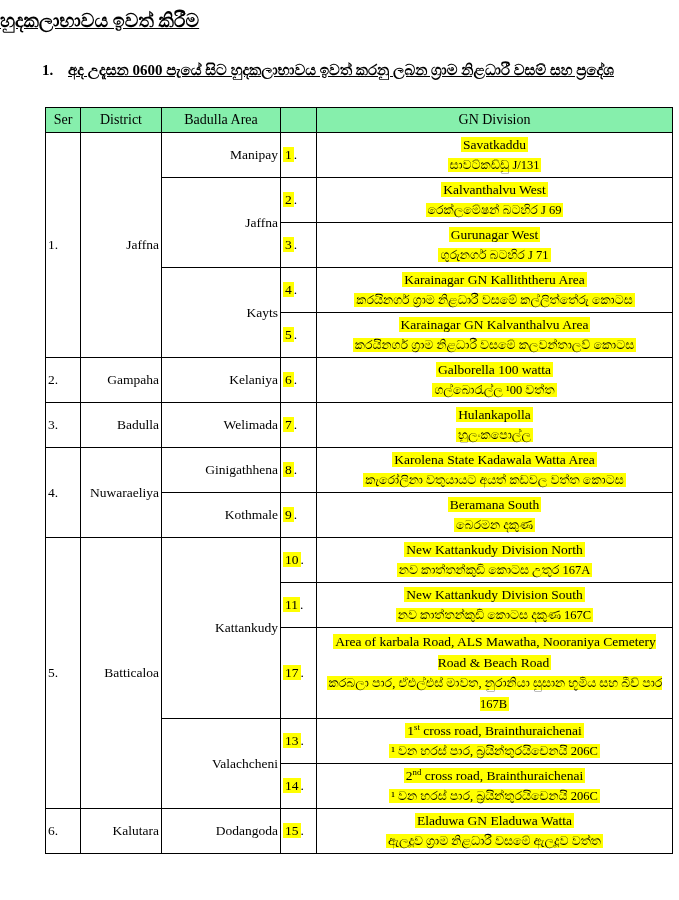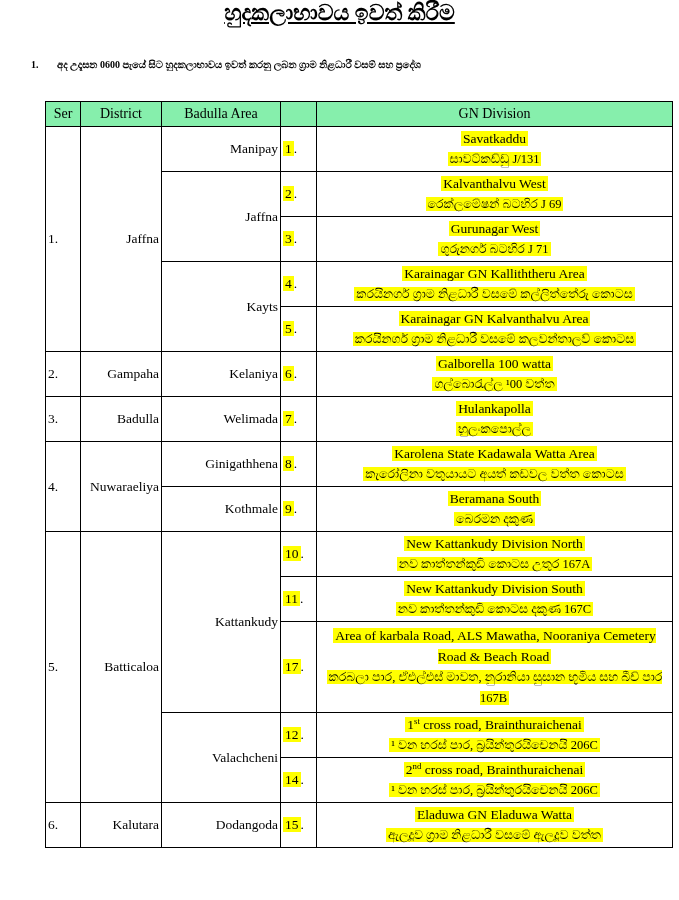--- a/index.html
+++ b/index.html
@@ -4,26 +4,26 @@
 <style>
   html,body { margin:0; padding:0; }
   body {
     width:679px; height:900px; background:#ffffff; color:#000;
     font-family:"Liberation Serif", serif;
     -webkit-font-smoothing:antialiased;
   }
   .page { position:relative; width:679px; height:900px; overflow:hidden; }
 
   .doc-title {
-    text-align:center; font-weight:bold;
-    font-size:22px; text-decoration:underline;
+    margin-top:10px; font-weight:bold;
+    font-size:19px; text-decoration:underline;
   }
 
   .intro {
-    margin:22px 30px 0 31px; font-weight:bold; font-size:10px; line-height:33px;
+    margin:22px 30px 0 42px; font-weight:bold; font-size:15px; line-height:33px;text-decoration:underline;
   }
   .intro .num { display:inline-block; width:26px; }
 
   table.main {
     border-collapse:collapse; table-layout:fixed;
     margin:20px 0 0 45px; width:627px;
     font-size:13.5px;
   }
   table.main th, table.main td {
     border:1px solid #000; vertical-align:middle; padding:1px 2px;
@@ -181,21 +181,21 @@
       </tr>
       <tr class="r-tall">
         <td class="no"><span class="hl">17</span><span>.</span></td>
         <td class="gn">
           <span class="line"><span class="hl">Area of karbala Road, ALS Mawatha, Nooraniya Cemetery Road &amp; Beach Road</span></span>
           <span class="line line-si"><span class="hl">කරබලා පාර, ඒඑල්එස් මාවත, නුරානියා සුසාන භූමිය සහ බීච් පාර 167B</span></span>
         </td>
       </tr>
       <tr class="r">
         <td class="police" rowspan="2">Valachcheni</td>
-        <td class="no"><span class="hl">12</span><span>.</span></td>
+        <td class="no"><span class="hl">13</span><span>.</span></td>
         <td class="gn">
           <span class="line"><span class="hl"><span>1</span><sup>st</sup><span> cross road, Brainthuraichenai</span></span></span>
           <span class="line line-si"><span class="hl">¹ වන හරස් පාර, බ්‍රයින්තුරයිචෙනයි 206C</span></span>
         </td>
       </tr>
       <tr class="r">
         <td class="no"><span class="hl">14</span><span>.</span></td>
         <td class="gn">
           <span class="line"><span class="hl"><span>2</span><sup>nd</sup><span> cross road, Brainthuraichenai</span></span></span>
           <span class="line line-si"><span class="hl">¹ වන හරස් පාර, බ්‍රයින්තුරයිචෙනයි 206C</span></span>

